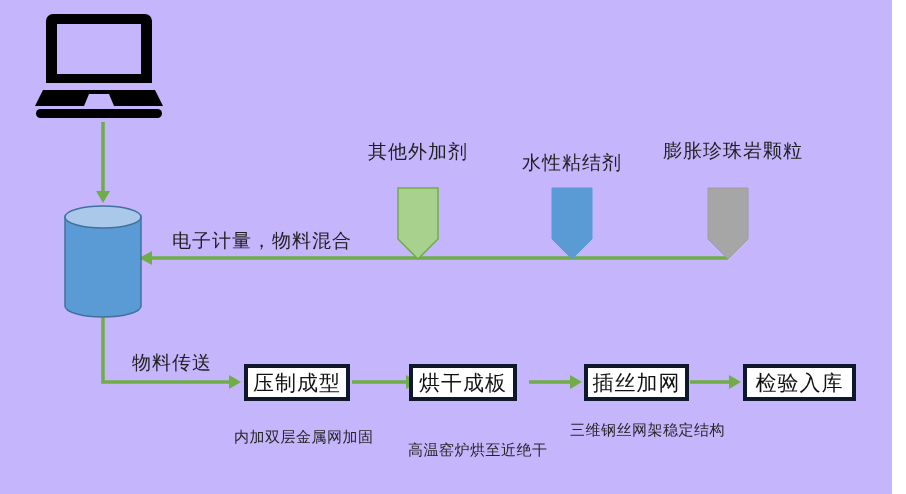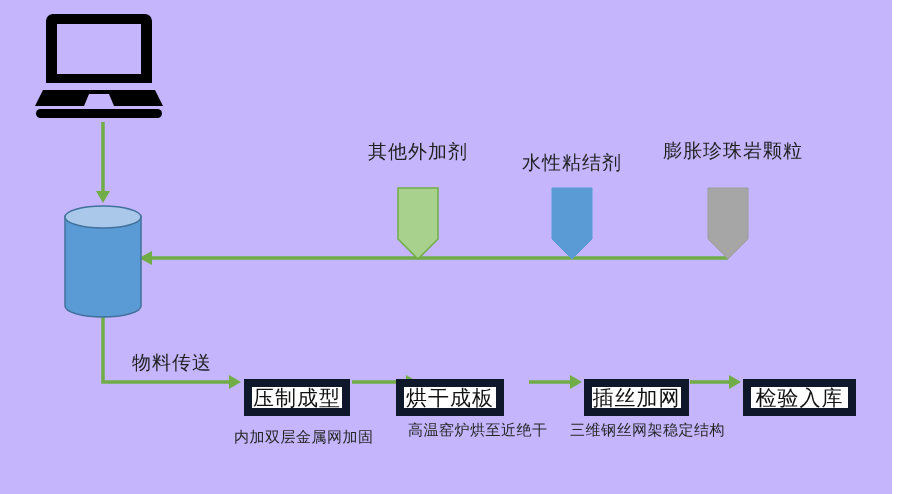--- a/index.html
+++ b/index.html
@@ -6,23 +6,23 @@
   #canvas{
     position:relative;width:892px;height:494px;background:#c4b5fd;overflow:hidden;
     font-family:"Liberation Sans","DejaVu Sans",sans-serif;color:#1a1a1a;
   }
   .abs{position:absolute;}
   .label{white-space:nowrap;color:#1f1f1f;}
   .hopper-label{font-size:19px;transform:translateX(-50%);letter-spacing:1px;}
   .flow-label{font-size:19px;letter-spacing:1px;}
   .note{font-size:15px;color:#262626;letter-spacing:0.5px;white-space:nowrap;}
   .process-box{
-    box-sizing:border-box;height:37px;border:8px solid #0f172a;background:#ffffff;
+    box-sizing:border-box;height:37px;border:4px solid #0f172a;background:#ffffff;
     display:flex;align-items:center;justify-content:center;
-    font-size:21px;letter-spacing:1px;color:#111;white-space:nowrap;margin-top:15px;
+    font-size:21px;letter-spacing:1px;color:#111;white-space:nowrap;
   }
   svg{display:block;}
 </style>
 </head>
 <body>
 
 <div id="canvas">
 
   <svg class="abs" style="left:0;top:0;" width="906" height="494" viewBox="0 0 906 494">
     <g fill="none" stroke-width="3.5" stroke="#70ad47">
@@ -64,24 +64,25 @@
     <polygon points="1,1 41,1 41,52 21,72 1,52" stroke="#5b9bd5" stroke-width="1" fill="#5b9bd5"></polygon>
   </svg>
   <svg class="abs" style="left:707px;top:187px;" width="42" height="74" viewBox="0 0 42 74">
     <polygon points="1,1 41,1 41,52 21,72 1,52" stroke="#9e9e9e" stroke-width="1" fill="#a6a6a6"></polygon>
   </svg>
 
   <div class="abs label hopper-label" style="left:418px;top:139px;">其他外加剂</div>
   <div class="abs label hopper-label" style="left:572px;top:134px;margin-top:16px;">水性粘结剂</div>
   <div class="abs label hopper-label" style="left:733px;top:138px;font-family:Liberation Mono, monospace;">膨胀珍珠岩颗粒</div>
 
+  <div class="abs label flow-label" style="left:172px;top:228px;">电子计量，物料混合</div>
   <div class="abs label flow-label" style="left:132px;top:350px;">物料传送</div>
 
   <div class="abs process-box" style="left:244px;top:364px;width:106px;">压制成型</div>
-  <div class="abs process-box" style="left:396px;top:364px;width:108px;">烘干成板</div>
+  <div class="abs process-box" style="left:409px;top:364px;width:108px;">烘干成板</div>
   <div class="abs process-box" style="left:584px;top:364px;width:105px;">插丝加网</div>
   <div class="abs process-box" style="left:743px;top:364px;width:113px;">检验入库</div>
 
   <div class="abs note" style="left:234px;top:417px;margin-top:11px;">内加双层金属网加固</div>
-  <div class="abs note" style="left:408px;top:421px;font-family:Liberation Mono, monospace;">高温窑炉烘至近绝干</div>
+  <div class="abs note" style="left:408px;top:441px;font-family:Liberation Mono, monospace;">高温窑炉烘至近绝干</div>
   <div class="abs note" style="left:570px;top:421px;">三维钢丝网架稳定结构</div>
 
 </div>
 
 </body></html>

